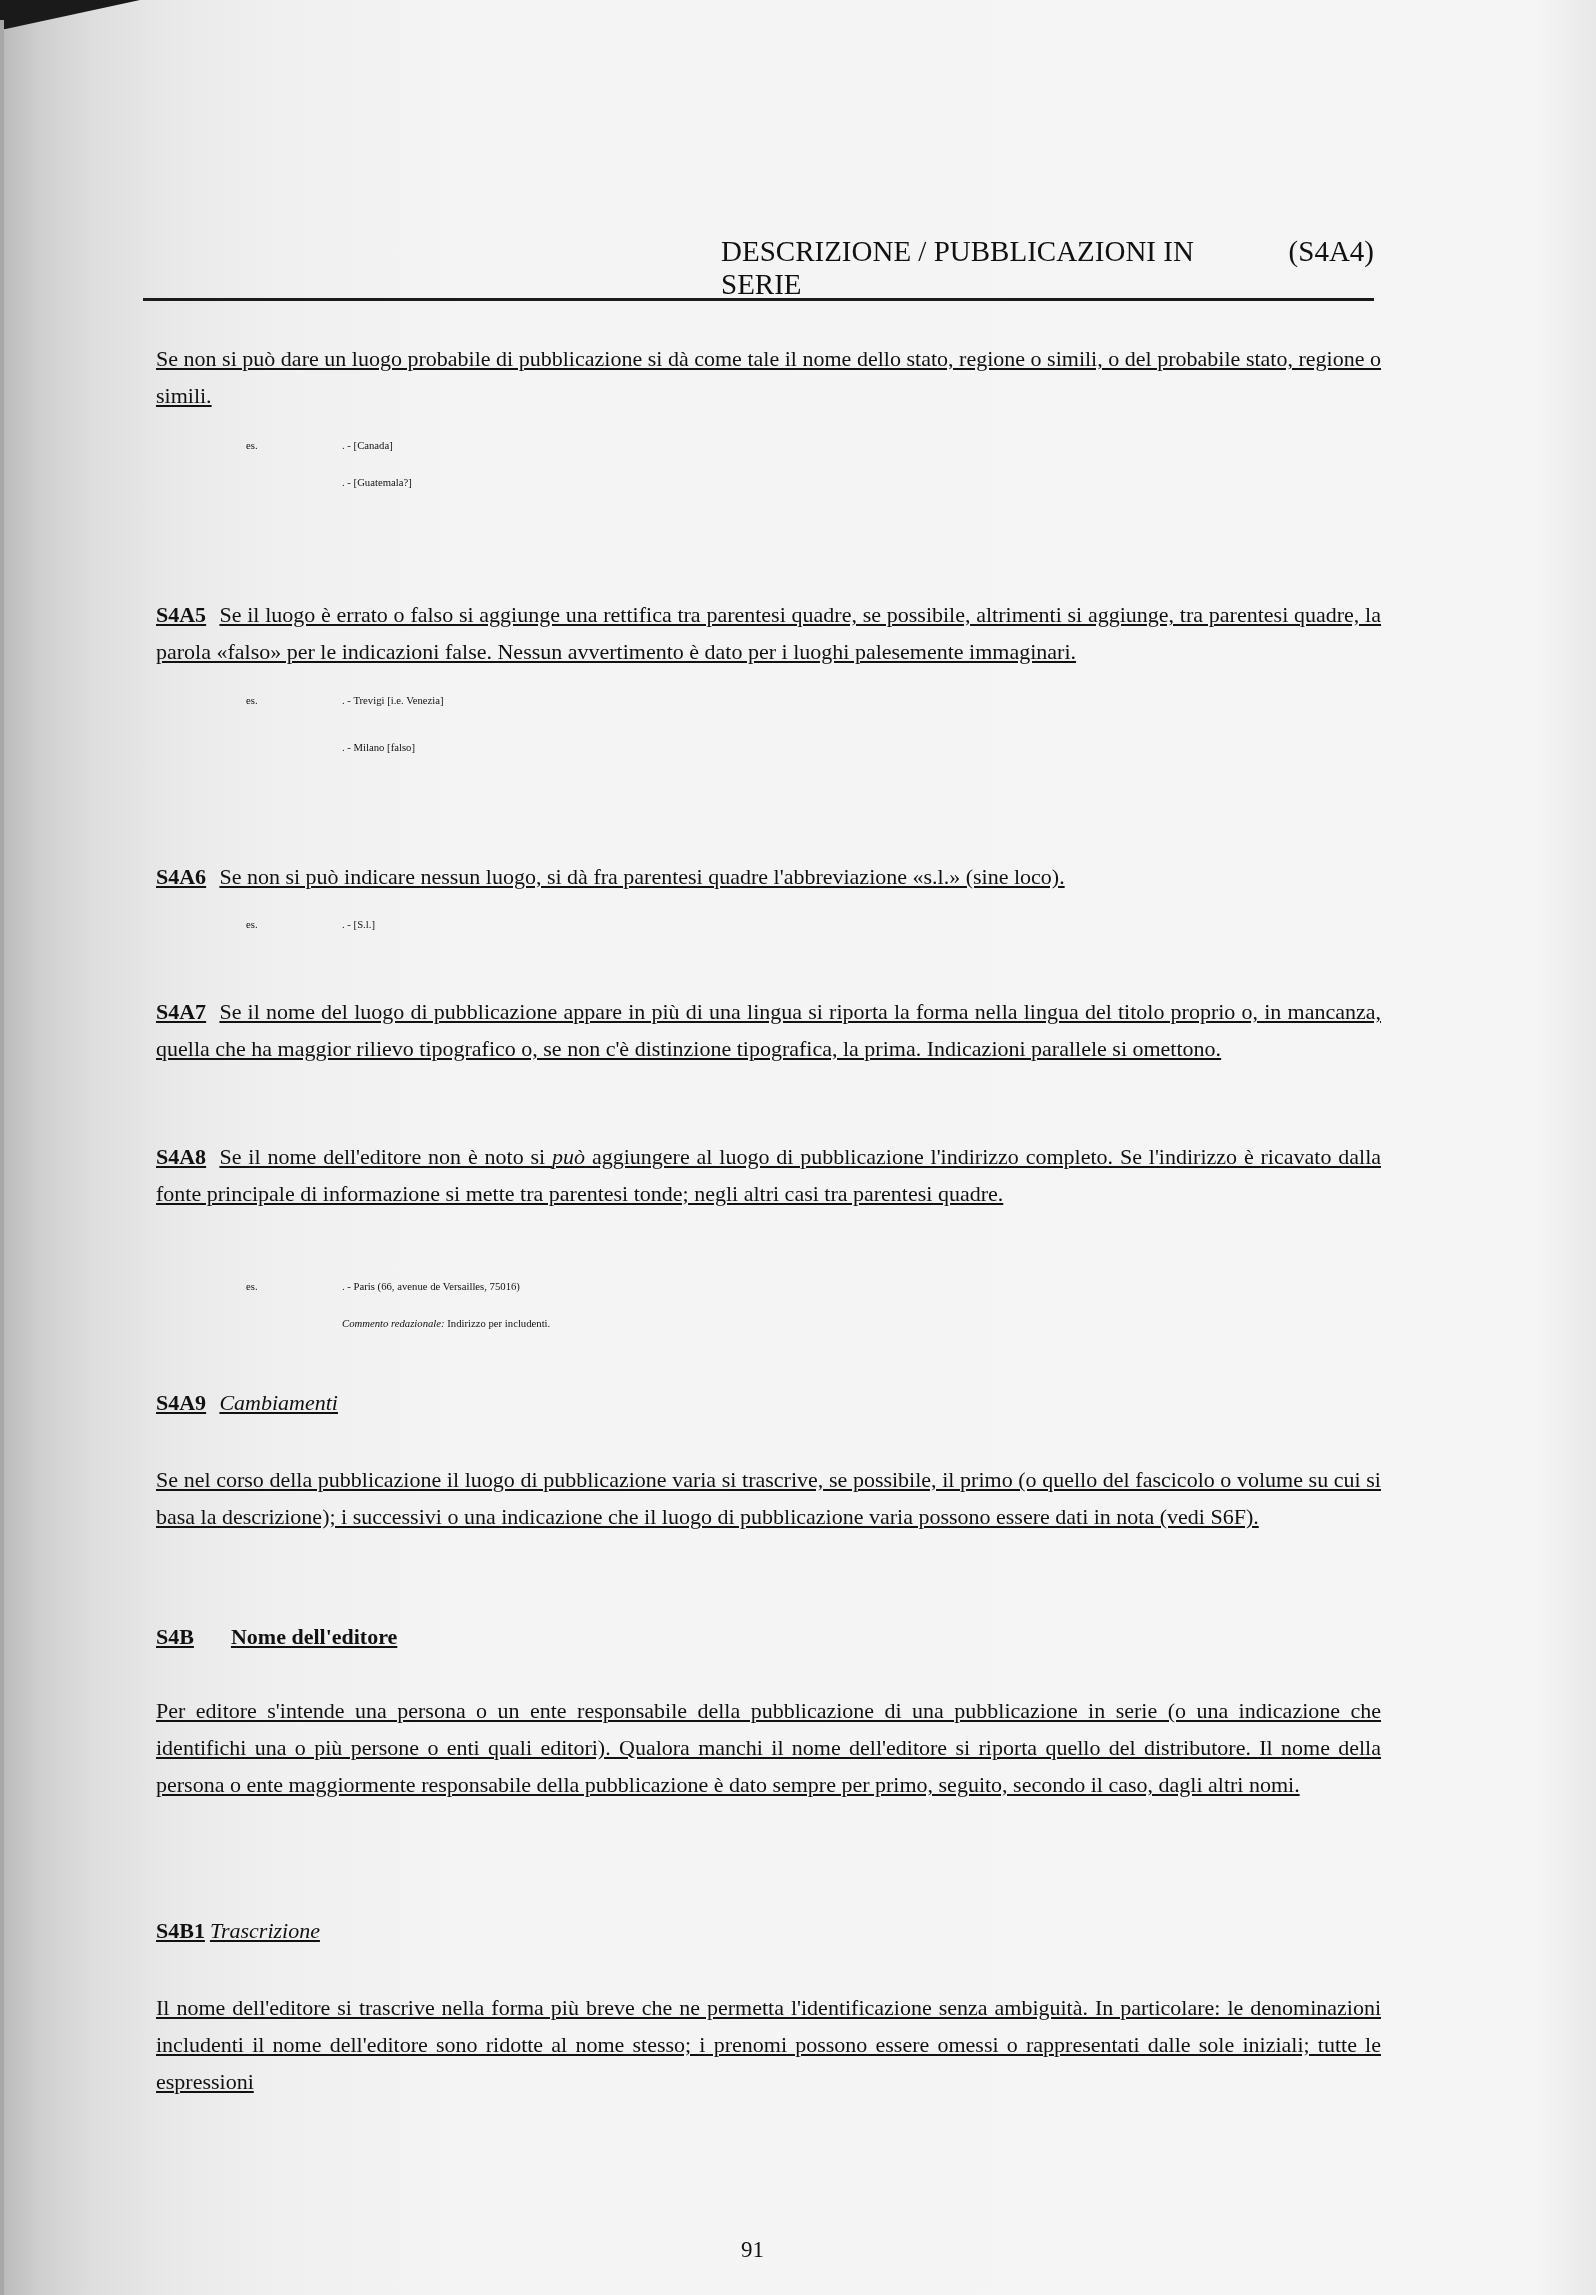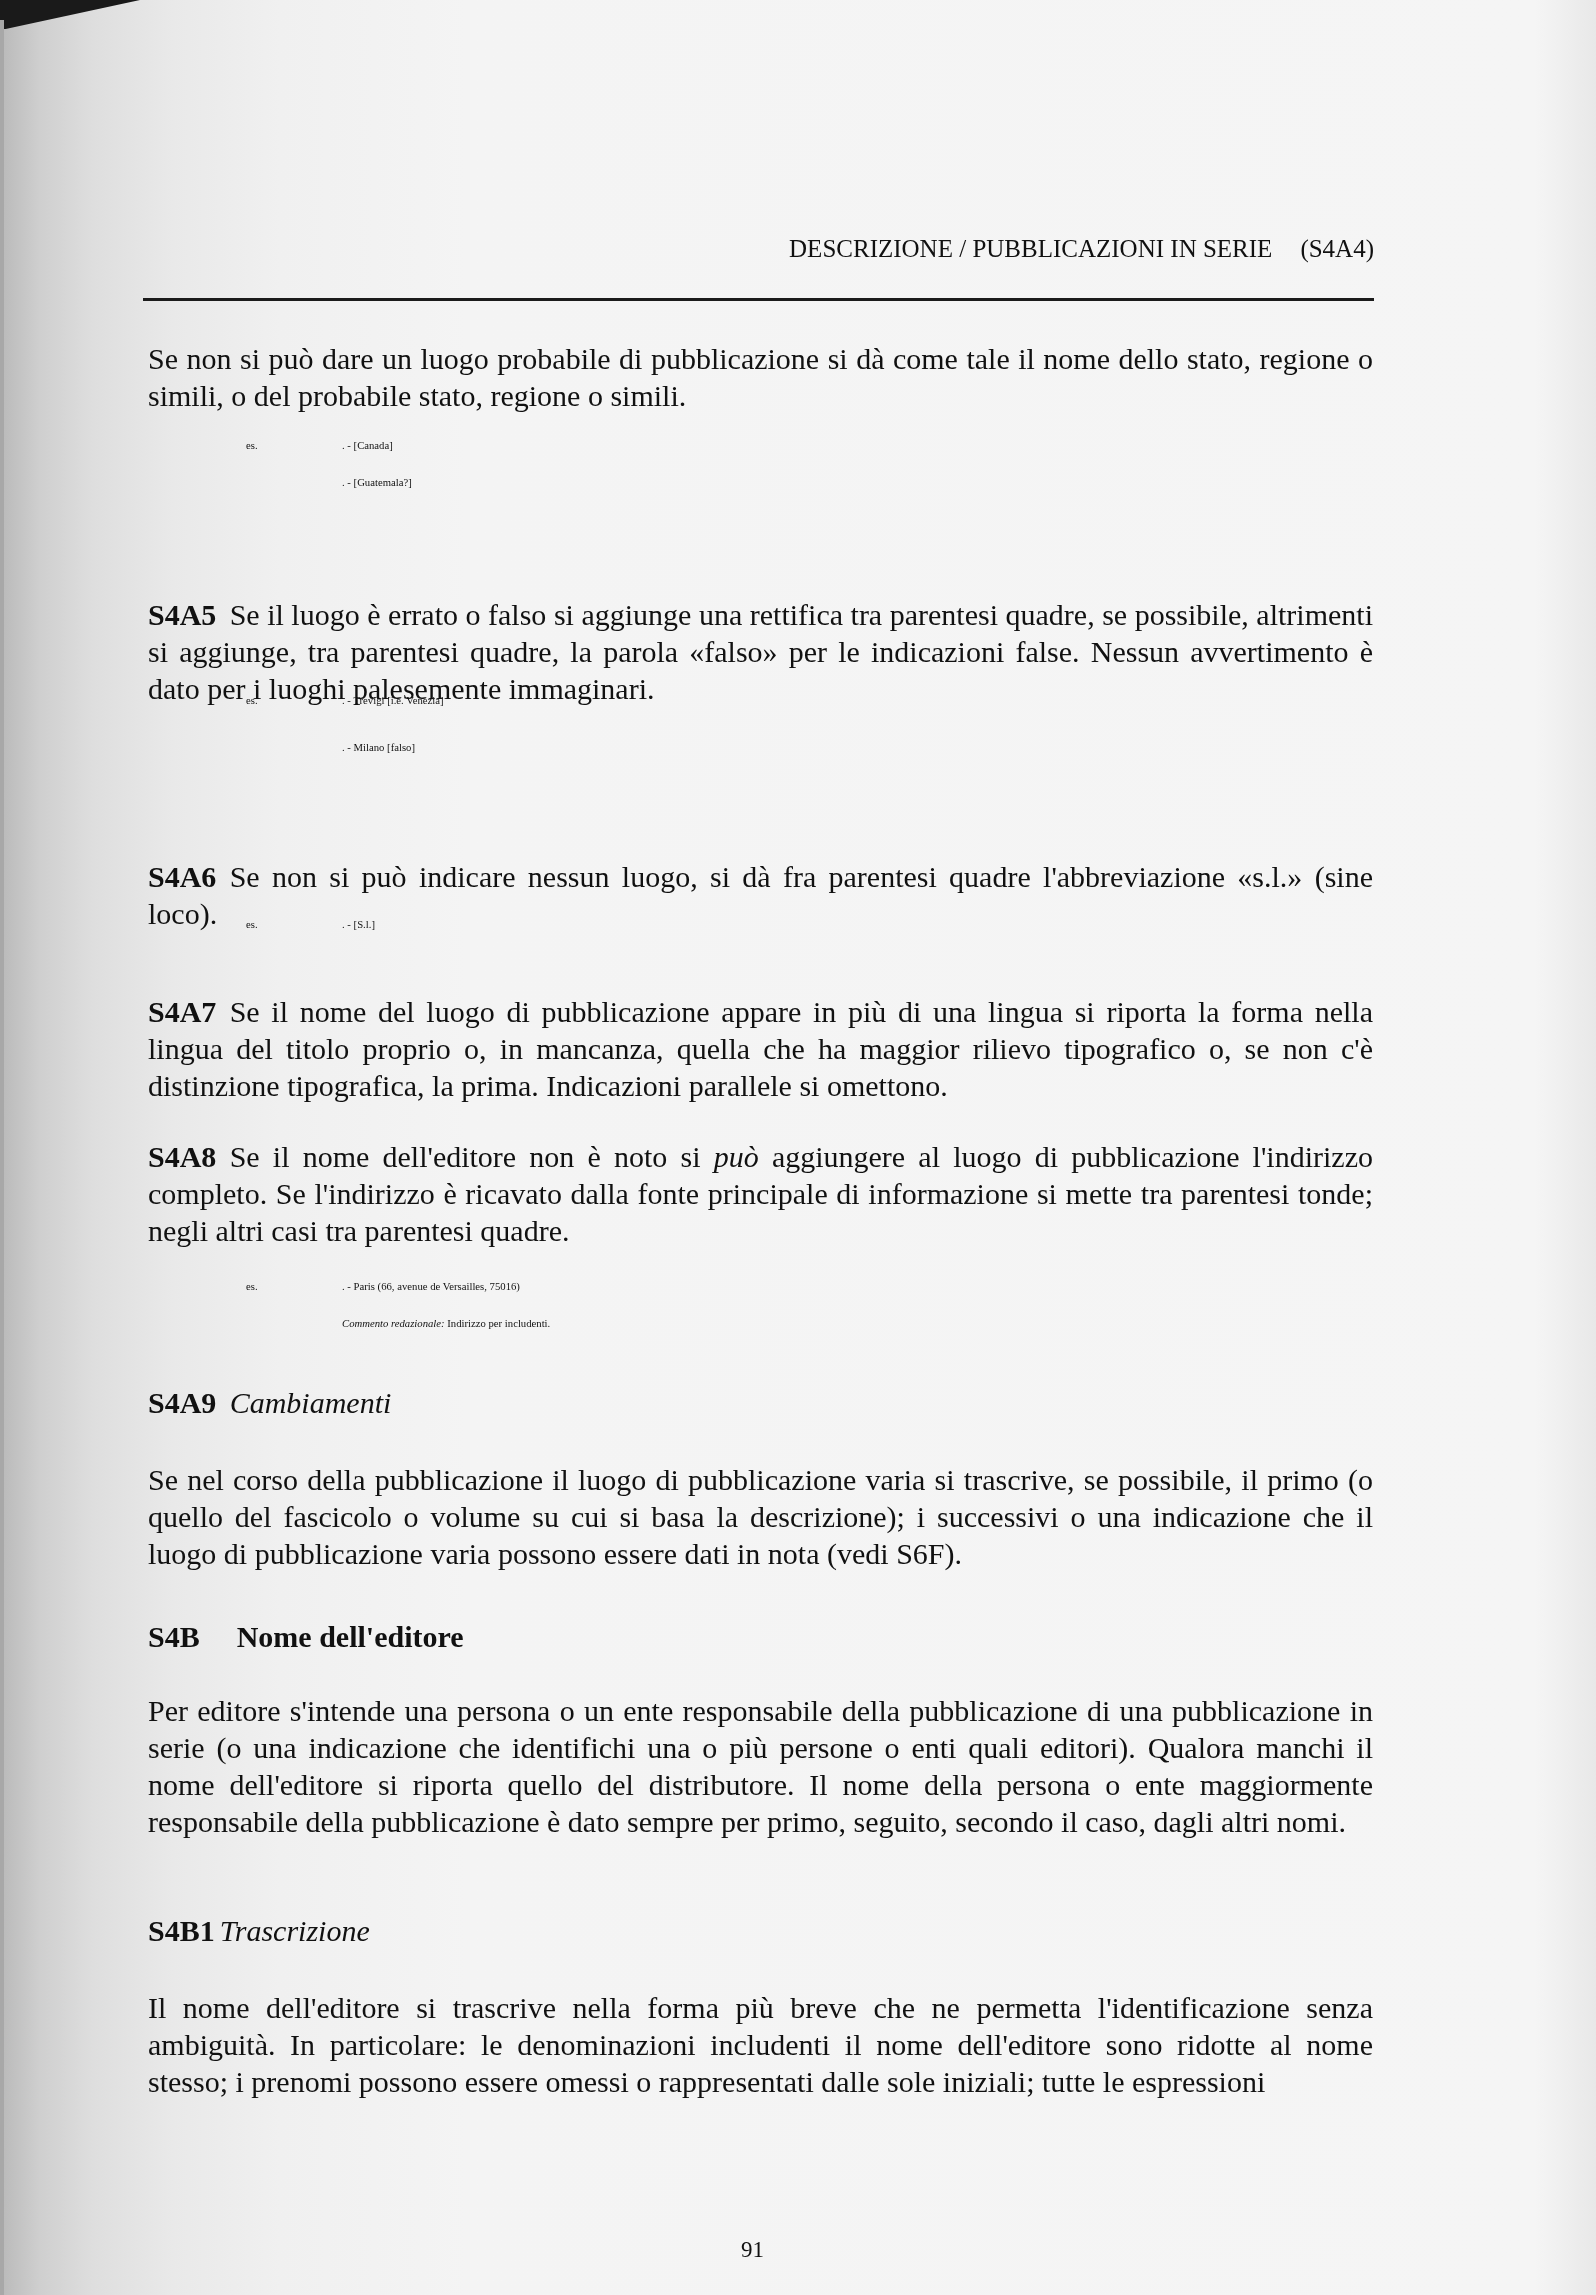--- a/index.html
+++ b/index.html
@@ -10,26 +10,26 @@
     color: #111;
   }
   .corner {
     position: absolute; left: 0; top: 0; width: 140px; height: 29px;
     background: #1a1a1a;
     clip-path: polygon(0 0, 100% 0, 100% 0, 4% 100%, 0 100%);
   }
   .spine { position: absolute; left: 0; top: 20px; width: 4px; height: 2275px; background: #a8a8a8; }
   .running-head {
     position: absolute; top: 235px; left: 721px; width: 653px;
-    font-size: 25px; letter-spacing: 0px; display: flex; justify-content: flex-end; gap: 28px;
+    font-size: 29px; letter-spacing: 0px; display: flex; justify-content: flex-end; gap: 28px;
   }
   .rule { position: absolute; top: 298px; left: 143px; width: 1231px; height: 2.7px; background: #1b1b1b; }
   .page-number { position: absolute; top: 2237px; left: 741px; font-size: 23px; }
 
-  .block { position: absolute; left: 148px; width: 1225px; font-size: 30px; line-height: 37px; text-align: justify; }
+  .block { position: absolute; left: 156px; width: 1225px; font-size: 22px; line-height: 37px; text-align: justify; text-decoration: underline; }
   .sec-code { font-weight: bold; margin-right: 13.3px; }
   .example { position: absolute; font-size: 26px; line-height: 37px; }
   .es { position: absolute; left: 246px; }
   .ex-line { position: absolute; left: 342px; white-space: nowrap; }
   .heading-ital { font-style: italic; }
   .heading-bold { font-weight: bold; }
   .it { font-style: italic; }
 </style>
 </head>
 <body>

